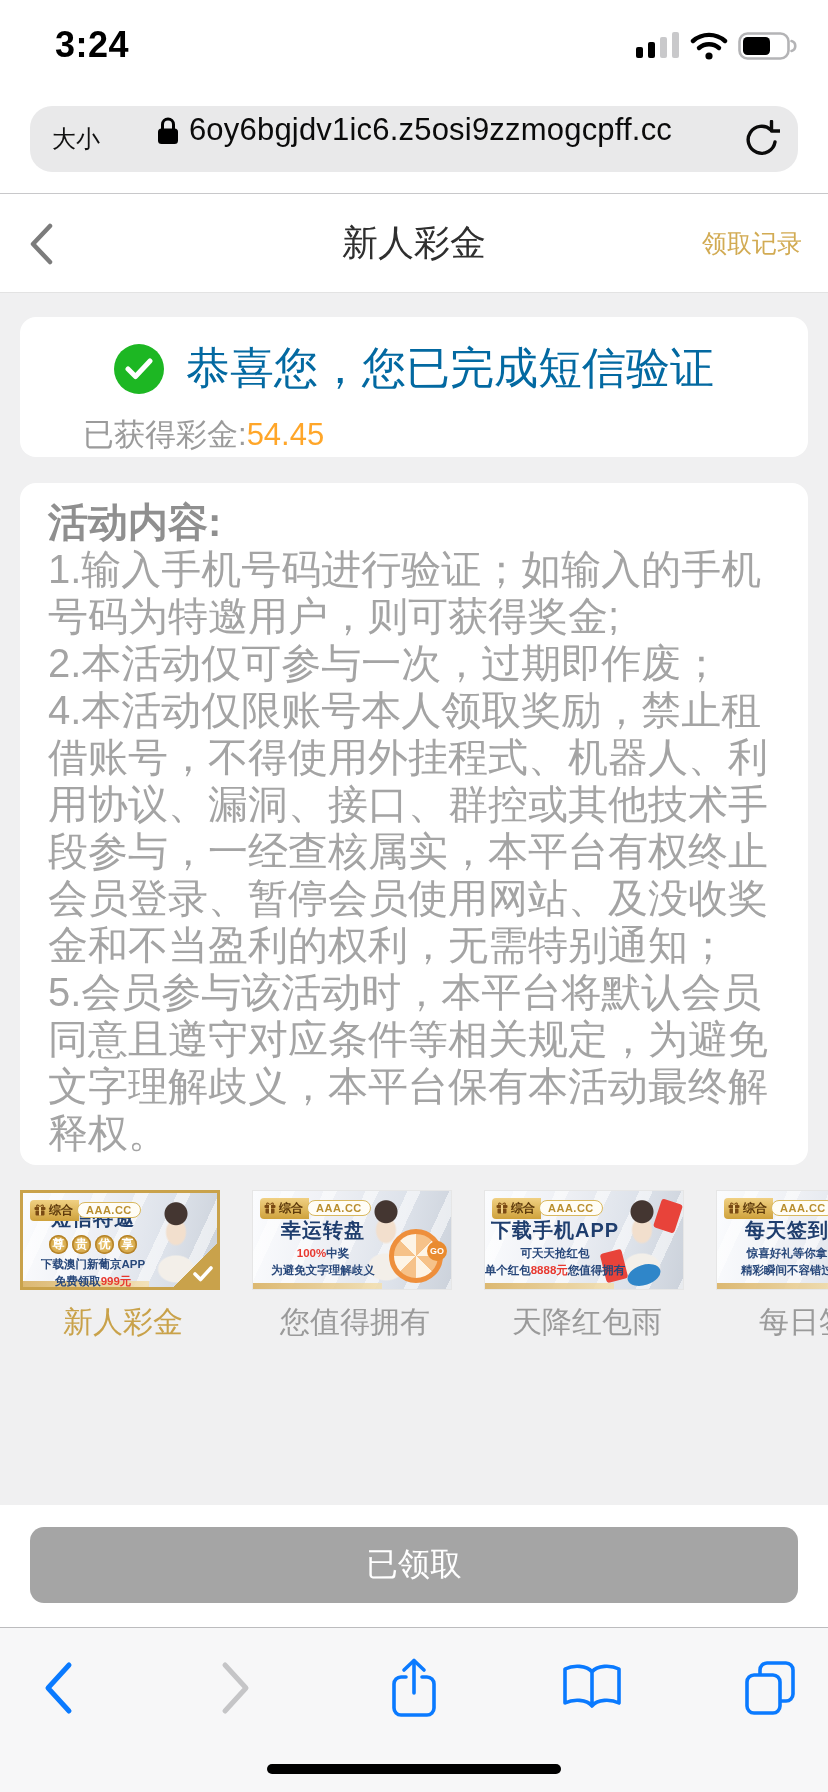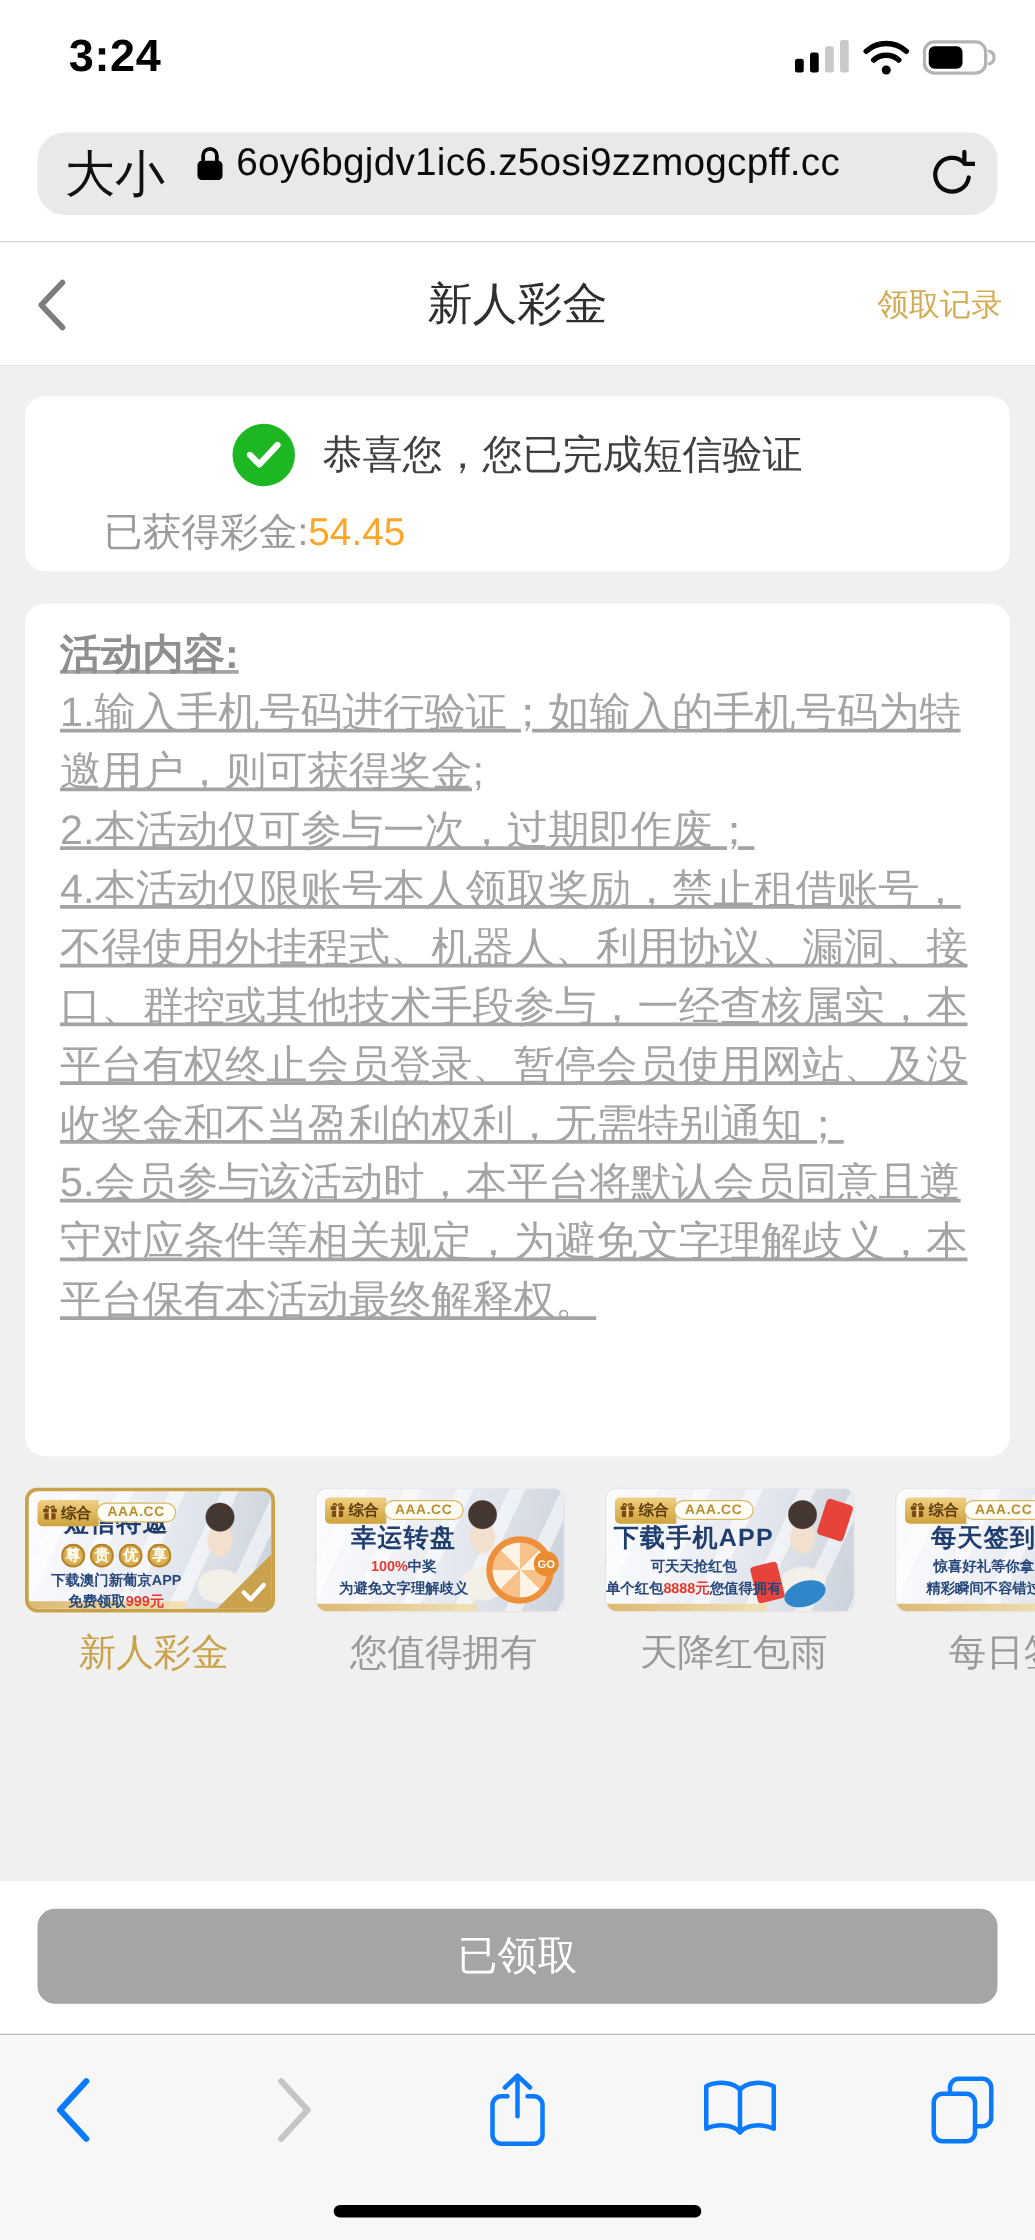--- a/index.html
+++ b/index.html
@@ -13,51 +13,51 @@
   svg{display:block;}
 
   
   #statusbar{position:absolute;top:0;left:0;width:828px;height:90px;background:#fff;}
   .time{position:absolute;left:55px;top:24px;font-size:36px;font-weight:700;color:#000;letter-spacing:.5px;}
   .status-icons{position:absolute;right:30px;top:30px;display:flex;align-items:flex-end;gap:10px;}
 
   
   #urlrow{position:absolute;top:90px;left:0;width:828px;height:104px;background:#fff;border-bottom:1px solid #c8c8ca;}
   .url-pill{position:absolute;left:30px;right:30px;top:16px;height:66px;border-radius:22px;background:#e9e9ea;}
-  .textsize-btn{position:absolute;left:22px;top:0;height:66px;display:flex;align-items:center;font-size:40px;color:#111;}
+  .textsize-btn{position:absolute;left:22px;top:0;height:66px;display:flex;align-items:center;font-size:24px;color:#111;}
   .url-center{position:absolute;left:0;right:0;top:0;height:48px;display:flex;align-items:center;justify-content:center;gap:9px;}
   .url-text{font-size:31px;color:#0b0b0b;letter-spacing:.2px;}
   .reload-btn{position:absolute;right:18px;top:14px;width:38px;height:40px;}
 
   
   #navbar{position:absolute;top:194px;left:0;width:828px;height:99px;background:#fff;border-bottom:1px solid #e3e3e3;}
   .nav-back{position:absolute;left:26px;top:27px;width:30px;height:46px;}
   .nav-title{position:absolute;left:0;right:0;top:0;height:99px;display:flex;align-items:center;justify-content:center;
              font-size:36px;color:#2f2f2f;font-weight:500;}
   .nav-action{position:absolute;right:26px;top:0;height:99px;display:flex;align-items:center;font-size:25px;color:#d2ab53;}
 
   
   #pagebody{position:absolute;top:293px;left:0;width:828px;height:1212px;background:#f0f0f1;overflow:hidden;}
   .card{background:#fff;border-radius:16px;margin:0 20px;}
   .card1{margin-top:24px;height:140px;overflow:hidden;}
   .row1{display:flex;justify-content:center;align-items:center;gap:22px;padding-top:22px;}
   .check-circle{width:50px;height:50px;border-radius:50%;background:var(--green);display:flex;align-items:center;justify-content:center;flex:none;}
-  .msg{font-size:32px;color:#404040;font-family:Liberation Serif, serif;}
+  .msg{font-size:44px;color:#0369a1;font-family:Liberation Serif, serif;}
   .row2{margin-top:16px;padding-left:28px;font-size:31px;margin-left:35px;}
   .bonus-label{color:#9b9b9b;}
   .bonus-value{color:var(--orange);}
 
   .card2{margin-top:26px;height:682px;padding:16px 28px;overflow:hidden;
-         font-size:33px;line-height:47px;color:var(--graytext);text-decoration:underline;}
+         font-size:40px;line-height:47px;color:var(--graytext);}
   .rules-title{font-weight:700;color:#8f8f8f;}
 
   
   .banner-strip{margin-top:25px;padding-left:20px;width:828px;display:flex;gap:26px;overflow:hidden;}
   .b-item{flex:none;width:206px;}
-  .b-card{position:relative;width:200px;height:100px;border-radius:10px;border:1px solid #e6e6e6;overflow:hidden;
+  .b-card{position:relative;width:200px;height:100px;border-radius:0;border:1px solid #e6e6e6;overflow:hidden;
           background:linear-gradient(100deg,#fbfcfe 0%,#edeff4 40%,#dde2ea 72%,#ccd2db 100%);}
   .b-card::before{content:"";position:absolute;inset:0;
           background:repeating-linear-gradient(115deg,rgba(255,255,255,0) 0 26px,rgba(255,255,255,.55) 26px 38px);}
   .b-card::after{content:"";position:absolute;left:0;bottom:0;width:65%;height:6px;opacity:.85;
           background:linear-gradient(90deg,#d7ad5a,#f3dfae);}
   .b-card.sel{border:3px solid var(--gold);}
   .b-badge{position:absolute;z-index:3;top:7px;left:7px;display:flex;align-items:center;height:20px;}
   .gold-seg{display:flex;align-items:center;gap:3px;background:linear-gradient(#f0d083,#cfa23c);
             border-radius:4px 0 0 4px;padding:2px 6px 2px 4px;color:#5d3a0c;font-size:12px;font-weight:700;}
   .site-seg{background:#fffdf6;border:1px solid #d9b85e;color:#b98e2e;border-radius:10px;padding:1px 8px;

